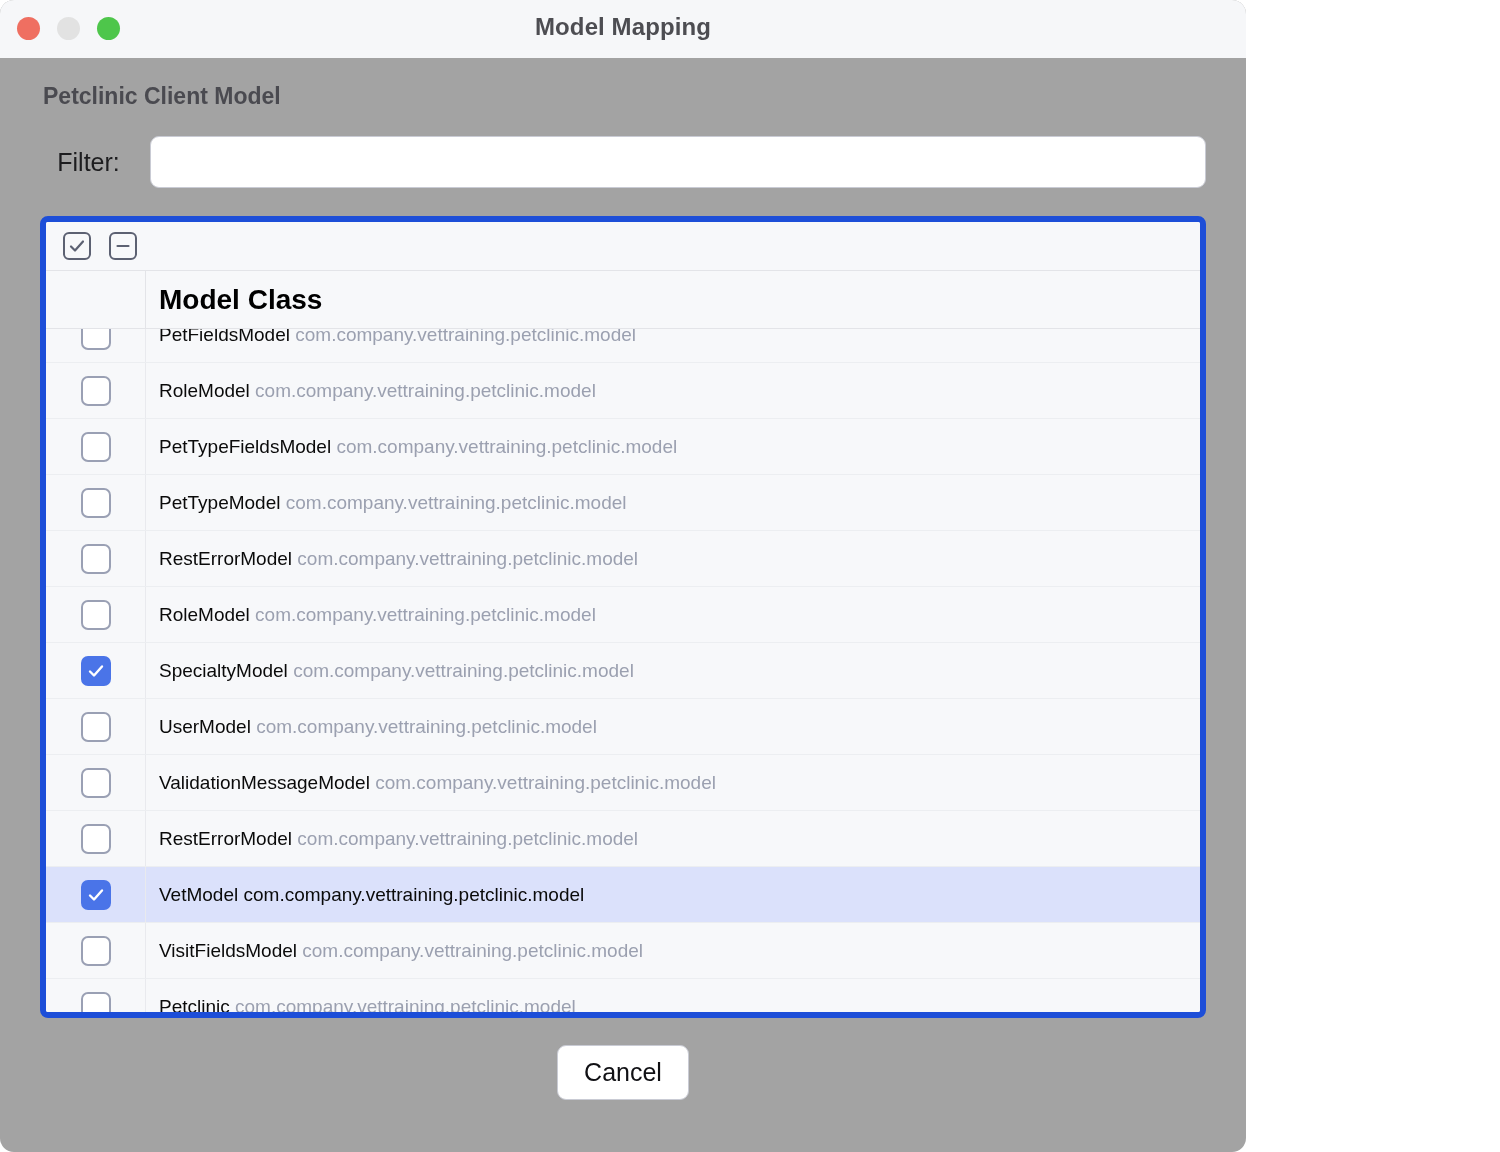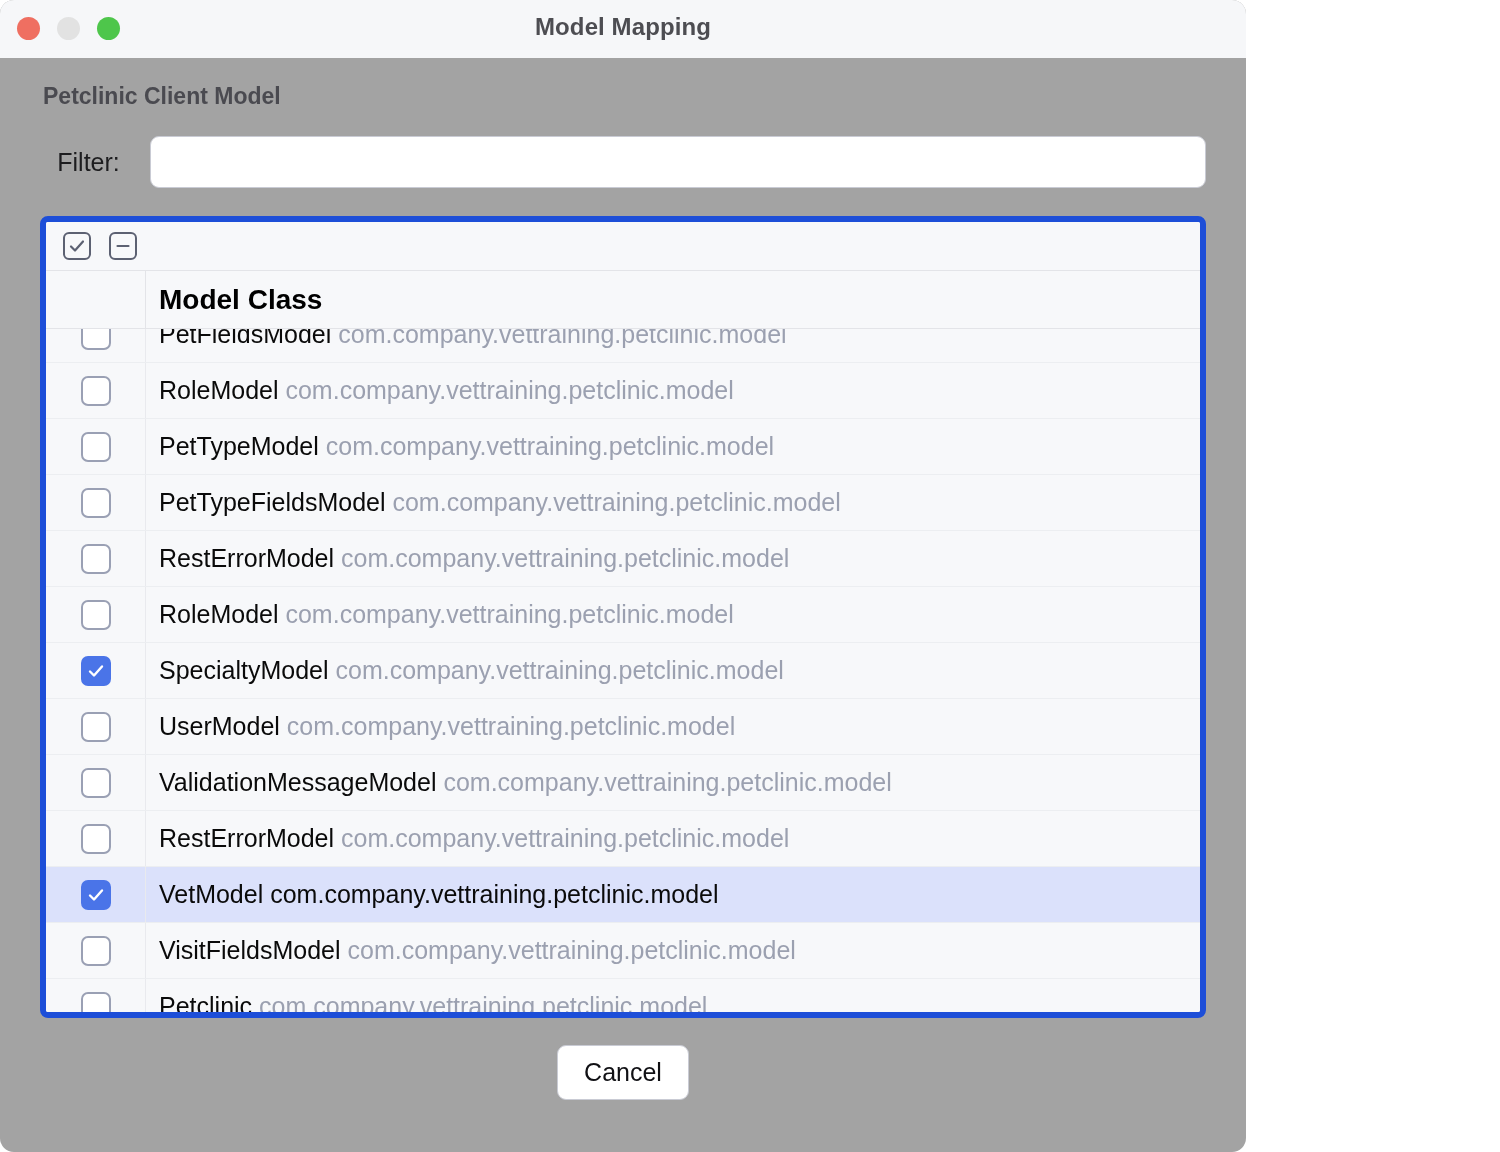--- a/index.html
+++ b/index.html
@@ -200,21 +200,21 @@
   }
   .cb.checked {
     background: #4a74e8;
     border-color: #4a74e8;
   }
   .cb svg { display: block; }
 
   .cell-name {
     flex: 1;
     padding-left: 13px;
-    font-size: 25px;
+    font-size: 19px;
     color: #0a0a0a;
     white-space: nowrap;
     overflow: hidden;
   }
   .pkg {
     color: #9ba0b0;
   }
   .row.selected .pkg { color: #0a0a0a; }
 
   
@@ -304,27 +304,27 @@
             <div class="row">
               <div class="cell-check">
                 <div class="cb"></div>
               </div>
               <div class="cell-name"><span>RoleModel</span> <span class="pkg">com.company.vettraining.petclinic.model</span></div>
             </div>
             <div class="row">
               <div class="cell-check">
                 <div class="cb"></div>
               </div>
+              <div class="cell-name"><span>PetTypeFieldsModel</span> <span class="pkg">com.company.vettraining.petclinic.model</span></div>
+            </div>
+            <div class="row">
+              <div class="cell-check">
+                <div class="cb"></div>
+              </div>
               <div class="cell-name"><span>PetTypeModel</span> <span class="pkg">com.company.vettraining.petclinic.model</span></div>
-            </div>
-            <div class="row">
-              <div class="cell-check">
-                <div class="cb"></div>
-              </div>
-              <div class="cell-name"><span>PetTypeFieldsModel</span> <span class="pkg">com.company.vettraining.petclinic.model</span></div>
             </div>
             <div class="row">
               <div class="cell-check">
                 <div class="cb"></div>
               </div>
               <div class="cell-name"><span>RestErrorModel</span> <span class="pkg">com.company.vettraining.petclinic.model</span></div>
             </div>
             <div class="row">
               <div class="cell-check">
                 <div class="cb"></div>

